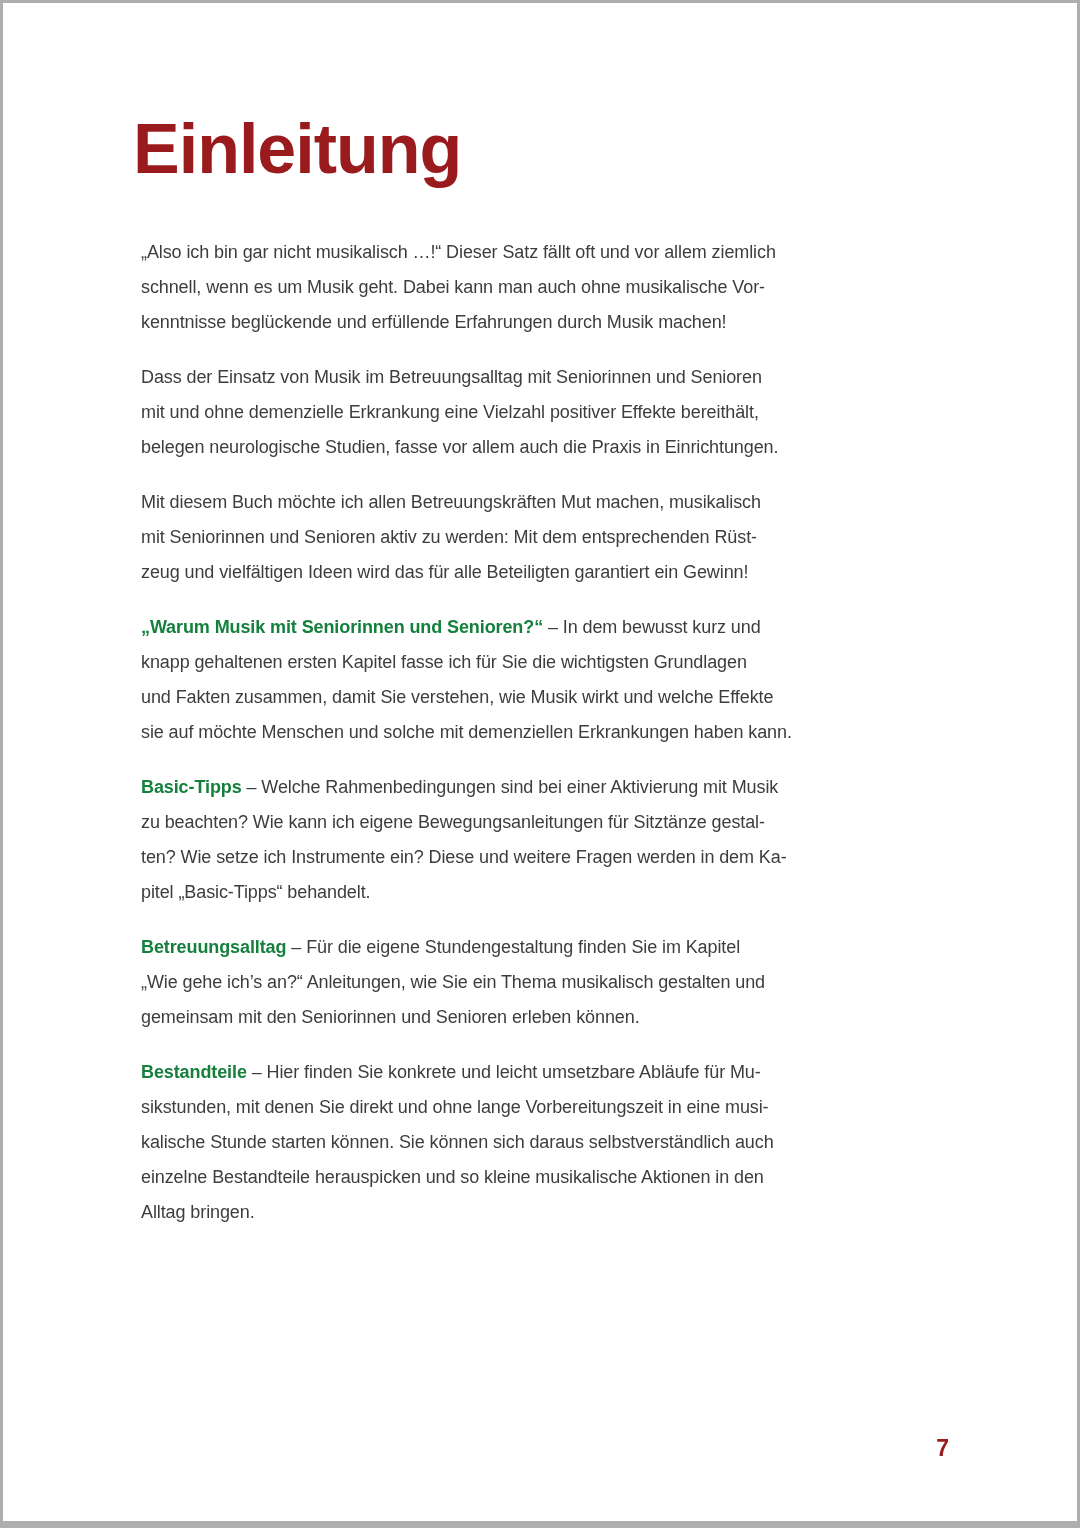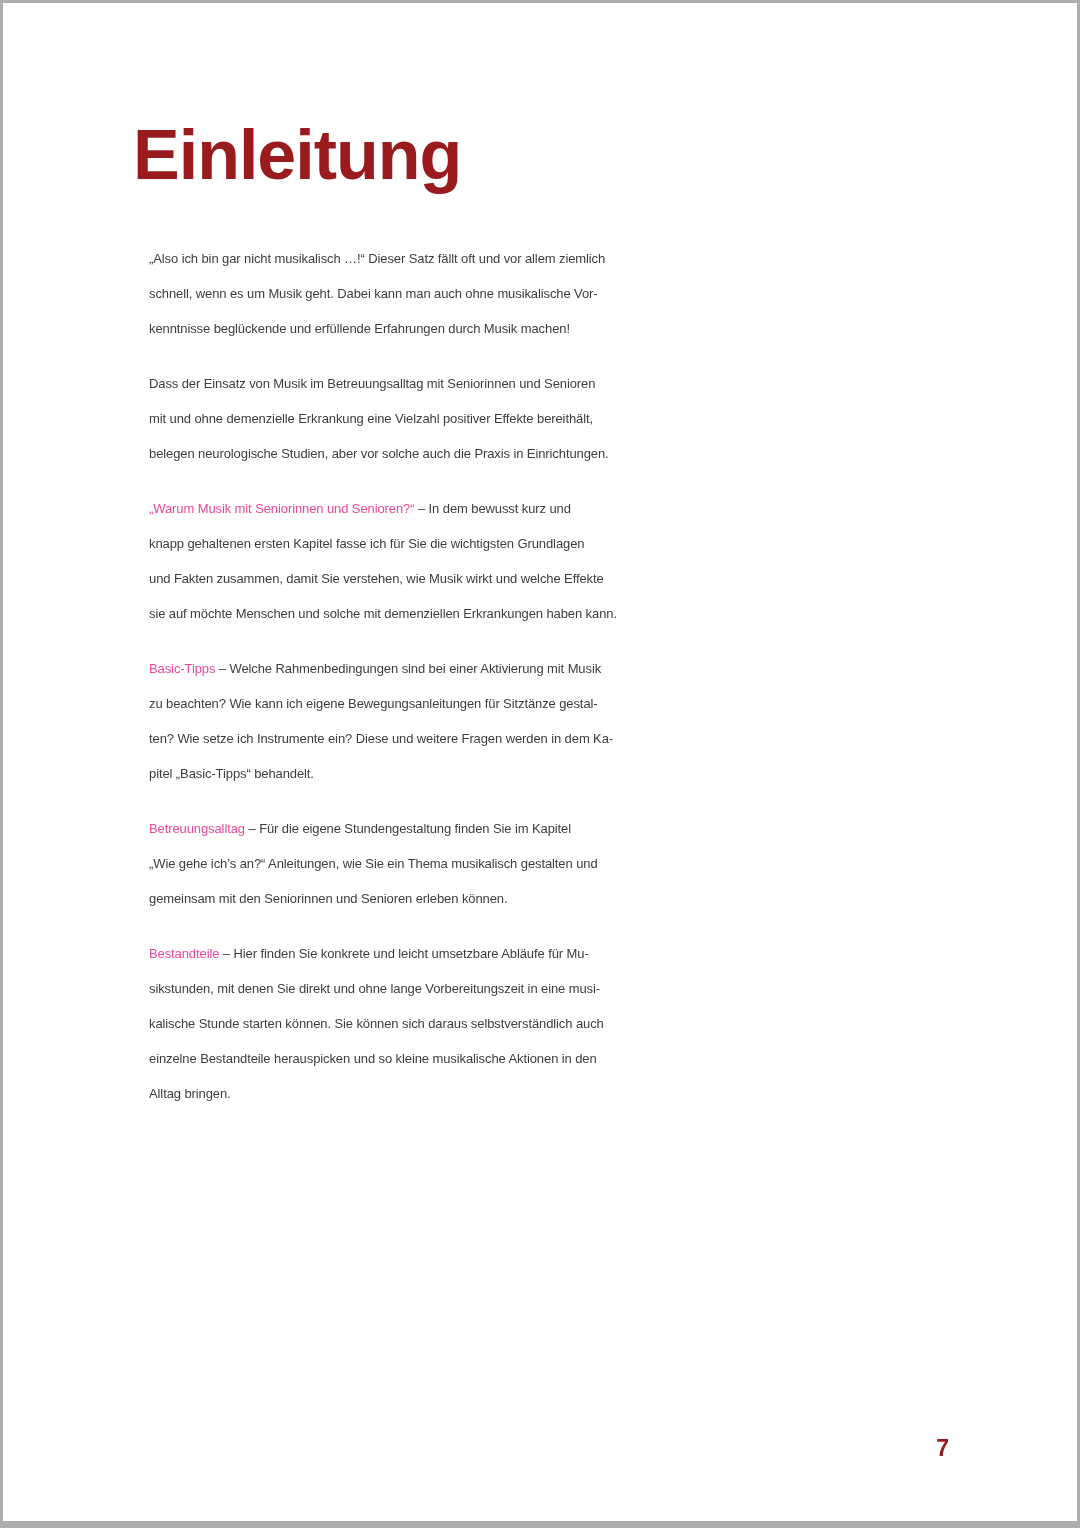--- a/index.html
+++ b/index.html
@@ -15,43 +15,43 @@
     box-sizing: border-box;
     background: #ffffff;
     border: 3px solid #aeaeae;
     border-bottom-width: 7px;
     overflow: hidden;
     font-family: "Liberation Sans", sans-serif;
   }
   .content {
     position: absolute;
     left: 130px;
-    top: 16px;
+    top: 10px;
     width: 820px;
     padding-top: 96px;
   }
   h1.chapter-title {
     margin: 0 0 46px 0;
     font-size: 70px;
     line-height: 80px;
     font-weight: bold;
     letter-spacing: -1px;
     color: #9a1b1d;
   }
   p.para {
-    margin: 0 0 20px 16px;
-    font-size: 13px;
+    margin: 0 0 20px 8px;
+    font-size: 18px;
     line-height: 35px;
     color: #3d3d3d;
     white-space: pre;
     letter-spacing: -0.1px;
   }
   p.para .lead {
-    font-weight: normal;
-    color: #ec4899;
+    font-weight: bold;
+    color: #15803d;
   }
   .page-number {
     position: absolute;
     top: 1428px;
     right: 128px;
     font-size: 23px;
     line-height: 35px;
     font-weight: bold;
     color: #9a1b1d;
   }
@@ -63,22 +63,25 @@
   <div class="content">
 
     <h1 class="chapter-title">Einleitung</h1>
 
     <p class="para">„Also ich bin gar nicht musikalisch …!“ Dieser Satz fällt oft und vor allem ziemlich
 schnell, wenn es um Musik geht. Dabei kann man auch ohne musikalische Vor-
 kenntnisse beglückende und erfüllende Erfahrungen durch Musik machen!</p>
 
     <p class="para">Dass der Einsatz von Musik im Betreuungsalltag mit Seniorinnen und Senioren
 mit und ohne demenzielle Erkrankung eine Vielzahl positiver Effekte bereithält,
-belegen neurologische Studien, aber vor solche auch die Praxis in Einrichtungen.</p>
+belegen neurologische Studien, fasse vor allem auch die Praxis in Einrichtungen.</p>
 
+    <p class="para">Mit diesem Buch möchte ich allen Betreuungskräften Mut machen, musikalisch
+mit Seniorinnen und Senioren aktiv zu werden: Mit dem entsprechenden Rüst-
+zeug und vielfältigen Ideen wird das für alle Beteiligten garantiert ein Gewinn!</p>
 
     <p class="para"><span class="lead">„Warum Musik mit Seniorinnen und Senioren?“</span><span> – In dem bewusst kurz und
 knapp gehaltenen ersten Kapitel fasse ich für Sie die wichtigsten Grundlagen
 und Fakten zusammen, damit Sie verstehen, wie Musik wirkt und welche Effekte
 sie auf möchte Menschen und solche mit demenziellen Erkrankungen haben kann.</span></p>
 
     <p class="para"><span class="lead">Basic-Tipps</span><span> – Welche Rahmenbedingungen sind bei einer Aktivierung mit Musik
 zu beachten? Wie kann ich eigene Bewegungsanleitungen für Sitztänze gestal-
 ten? Wie setze ich Instrumente ein? Diese und weitere Fragen werden in dem Ka-
 pitel „Basic-Tipps“ behandelt.</span></p>

